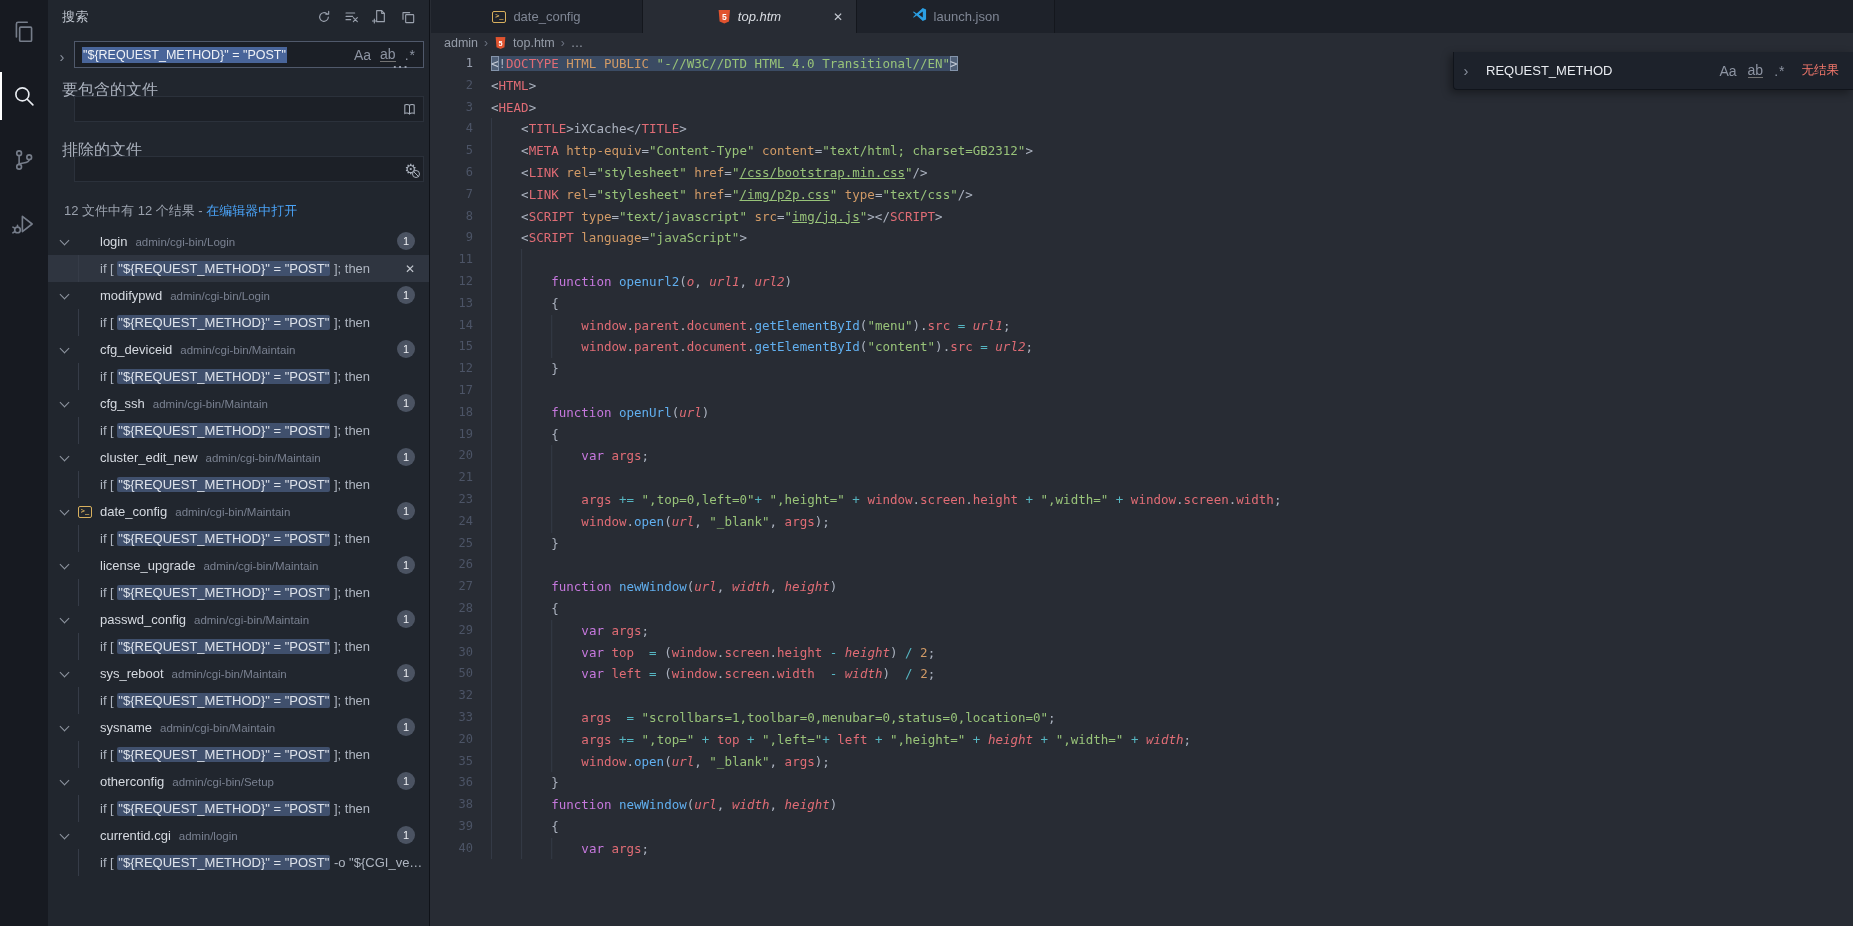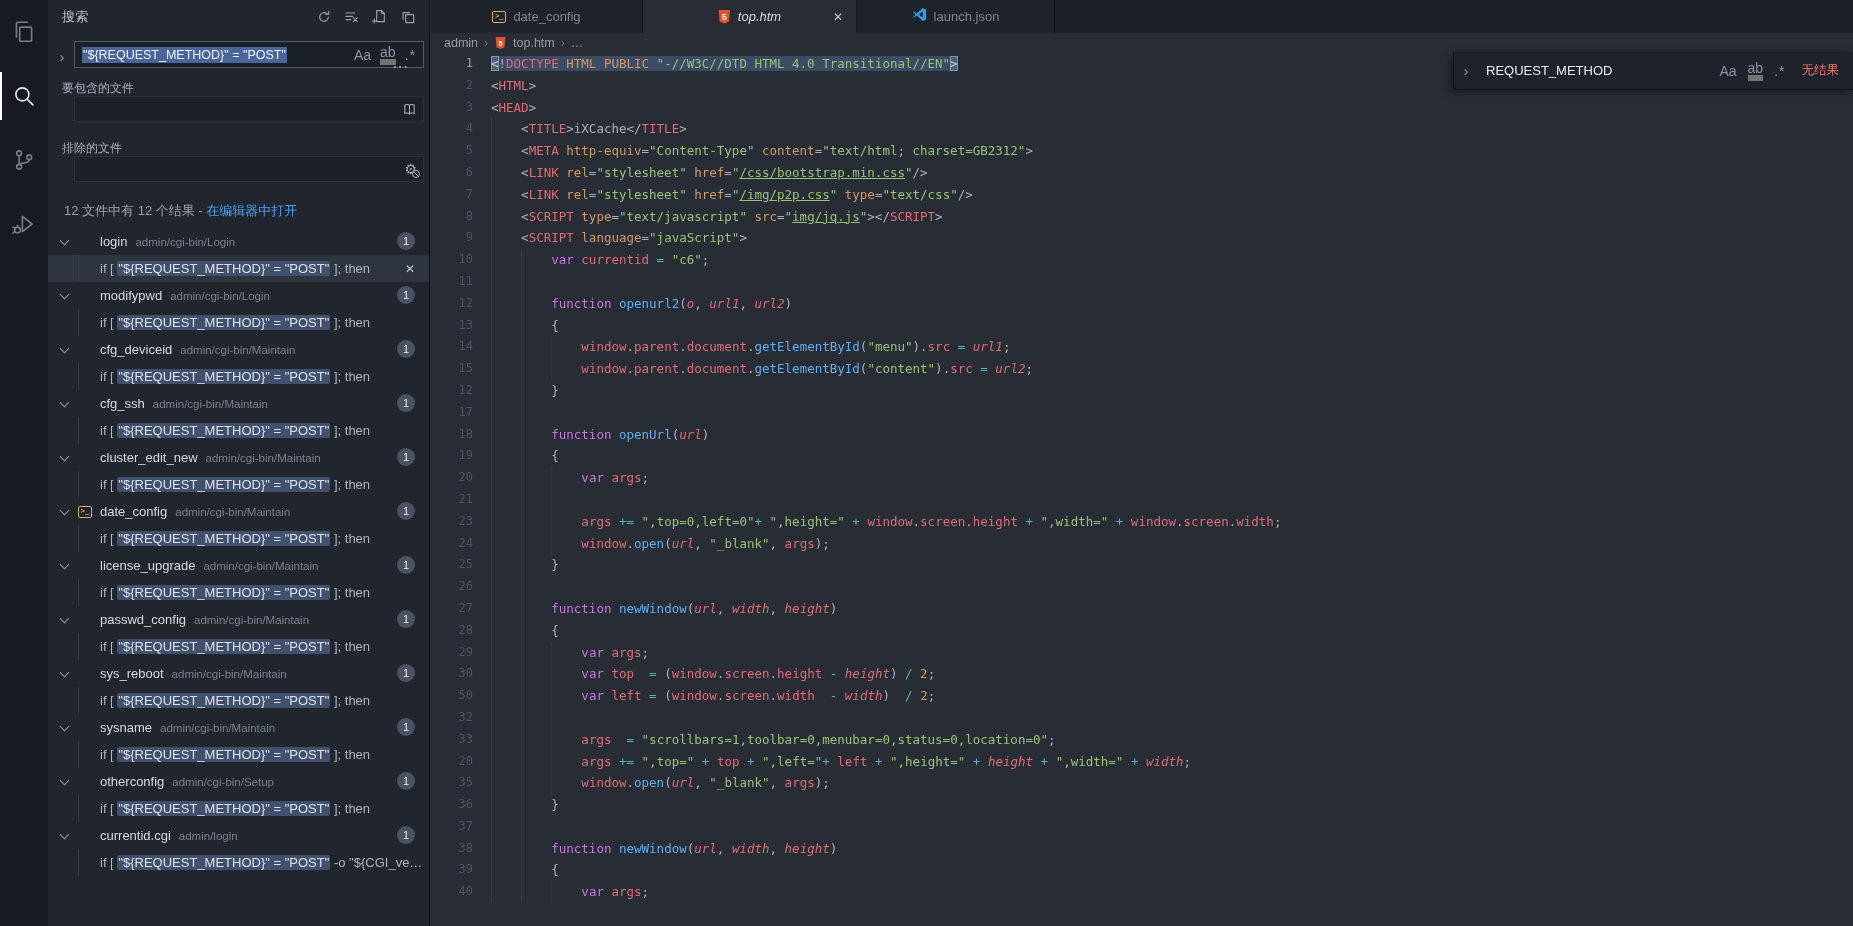--- a/index.html
+++ b/index.html
@@ -20,24 +20,24 @@
   .sb-title { font-size:13px; color:#c0c6d0; letter-spacing:.5px; }
   .sb-actions { margin-left:auto; display:flex; gap:6px; }
   .sb-actions .act { width:22px; height:22px; display:flex; align-items:center; justify-content:center; border-radius:4px; cursor:pointer; }
   .sb-actions svg { stroke:#9aa1ad; }
 
   .toggle-replace { position:absolute; left:6px; top:44px; width:16px; height:24px; color:#8a919e; font-size:15px; display:flex; align-items:center; justify-content:center; cursor:pointer; }
   .search-input { position:absolute; left:26px; top:41px; width:350px; height:27px; background:#1b1f26; border:1px solid #50596b; display:flex; align-items:center; padding:0 7px; gap:8px; }
   .sel-text { font-size:12.5px; color:#eef1f6; background:#49659a; padding:1px 1px; white-space:pre; }
   .box-icons { margin-left:auto; display:flex; gap:9px; align-items:center; }
   .bi { font-size:14px; color:#8d94a2; cursor:pointer; line-height:1; }
-  .bi.word { border-bottom:6px solid #737373; }
+  .bi.word { border-bottom:1px solid #737373; }
   .bi.regex { letter-spacing:1px; }
 
-  .sb-label { position:absolute; left:14px; font-size:12px; color:#aab1bd; }
+  .sb-label { position:absolute; left:14px; font-size:16px; color:#aab1bd; }
   .dots-btn { position:absolute; right:20px; top:62px; color:#9aa1ad; font-size:13px; font-weight:bold; letter-spacing:1px; cursor:pointer; line-height:10px; }
   .sb-input { position:absolute; left:26px; width:350px; height:26px; background:#1c2027; border:1px solid #2b313b; display:flex; align-items:center; padding:0 6px; }
   .sb-input .right-ic { margin-left:auto; display:flex; align-items:center; color:#a7aeba; }
   .gear-wrap { position:relative; font-size:14px; line-height:1; color:#a7aeba; }
   .gear-badge { position:absolute; right:-3px; bottom:-2px; width:8px; height:8px; border-radius:50%; background:#1c2027; border:1px solid #a7aeba;
      background-image:linear-gradient(45deg, transparent 42%, #a7aeba 42%, #a7aeba 58%, transparent 58%); }
 
   .summary { position:absolute; left:16px; top:202px; font-size:13px; color:#9aa1ad; }
   .summary a { color:#4aa3f7; text-decoration:none; cursor:pointer; }
 
@@ -451,24 +451,20 @@
         </div>
         <div class="cl">
           <span class="ln">8</span>
           <span class="lc"><span class="g" style="width: 30.12px;"></span><span class="tk-p">&lt;</span><span class="tk-t">SCRIPT</span><span class="tk-p"> </span><span class="tk-a">type</span><span class="tk-p">=</span><span class="tk-s">"text/javascript"</span><span class="tk-p"> </span><span class="tk-a">src</span><span class="tk-p">=</span><span class="tk-s">"</span><span class="tk-u">img/jq.js</span><span class="tk-s">"</span><span class="tk-p">&gt;&lt;/</span><span class="tk-t">SCRIPT</span><span class="tk-p">&gt;</span></span>
         </div>
         <div class="cl">
           <span class="ln">9</span>
           <span class="lc"><span class="g" style="width: 30.12px;"></span><span class="tk-p">&lt;</span><span class="tk-t">SCRIPT</span><span class="tk-p"> </span><span class="tk-a">language</span><span class="tk-p">=</span><span class="tk-s">"javaScript"</span><span class="tk-p">&gt;</span></span>
         </div>
         <div class="cl">
-          <span class="ln">10</span>
-          <span class="lc"><span class="g" style="width: 60.24px;"></span><span class="tk-k">var</span><span class="tk-p"> </span><span class="tk-v">currentid</span><span class="tk-p"> </span><span class="tk-o">=</span><span class="tk-p"> </span><span class="tk-s">"c6"</span><span class="tk-p">;</span></span>
-        </div>
-        <div class="cl">
           <span class="ln">11</span>
           <span class="lc"><span class="g" style="width: 60.24px;"></span></span>
         </div>
         <div class="cl">
           <span class="ln">12</span>
           <span class="lc"><span class="g" style="width: 60.24px;"></span><span class="tk-k">function</span><span class="tk-p"> </span><span class="tk-f">openurl2</span><span class="tk-p">(</span><span class="tk-i">o</span><span class="tk-p">, </span><span class="tk-i">url1</span><span class="tk-p">, </span><span class="tk-i">url2</span><span class="tk-p">)</span></span>
         </div>
         <div class="cl">
           <span class="ln">13</span>
           <span class="lc"><span class="g" style="width: 60.24px;"></span><span class="tk-p">{</span></span>
@@ -553,24 +549,20 @@
           <span class="ln">20</span>
           <span class="lc"><span class="g" style="width: 90.36px;"></span><span class="tk-v">args</span><span class="tk-p"> </span><span class="tk-o">+=</span><span class="tk-p"> </span><span class="tk-s">",top="</span><span class="tk-p"> </span><span class="tk-o">+</span><span class="tk-p"> </span><span class="tk-v">top</span><span class="tk-p"> </span><span class="tk-o">+</span><span class="tk-p"> </span><span class="tk-s">",left="</span><span class="tk-o">+</span><span class="tk-p"> </span><span class="tk-v">left</span><span class="tk-p"> </span><span class="tk-o">+</span><span class="tk-p"> </span><span class="tk-s">",height="</span><span class="tk-p"> </span><span class="tk-o">+</span><span class="tk-p"> </span><span class="tk-i">height</span><span class="tk-p"> </span><span class="tk-o">+</span><span class="tk-p"> </span><span class="tk-s">",width="</span><span class="tk-p"> </span><span class="tk-o">+</span><span class="tk-p"> </span><span class="tk-i">width</span><span class="tk-p">;</span></span>
         </div>
         <div class="cl">
           <span class="ln">35</span>
           <span class="lc"><span class="g" style="width: 90.36px;"></span><span class="tk-v">window</span><span class="tk-p">.</span><span class="tk-f">open</span><span class="tk-p">(</span><span class="tk-i">url</span><span class="tk-p">, </span><span class="tk-s">"_blank"</span><span class="tk-p">, </span><span class="tk-v">args</span><span class="tk-p">);</span></span>
         </div>
         <div class="cl">
           <span class="ln">36</span>
           <span class="lc"><span class="g" style="width: 60.24px;"></span><span class="tk-p">}</span></span>
-        </div>
-        <div class="cl">
-          <span class="ln">37</span>
-          <span class="lc"><span class="g" style="width: 60.24px;"></span></span>
         </div>
         <div class="cl">
           <span class="ln">38</span>
           <span class="lc"><span class="g" style="width: 60.24px;"></span><span class="tk-k">function</span><span class="tk-p"> </span><span class="tk-f">newWindow</span><span class="tk-p">(</span><span class="tk-i">url</span><span class="tk-p">, </span><span class="tk-i">width</span><span class="tk-p">, </span><span class="tk-i">height</span><span class="tk-p">)</span></span>
         </div>
         <div class="cl">
           <span class="ln">39</span>
           <span class="lc"><span class="g" style="width: 60.24px;"></span><span class="tk-p">{</span></span>
         </div>
         <div class="cl">

